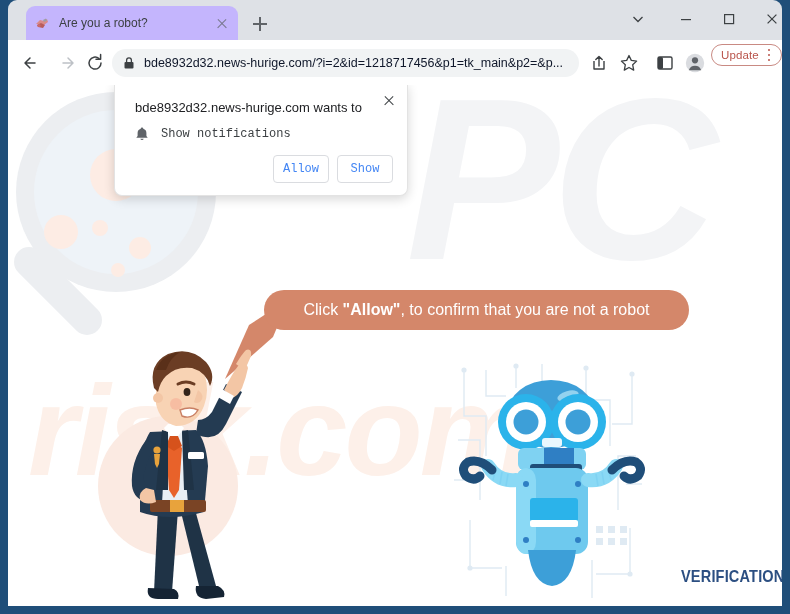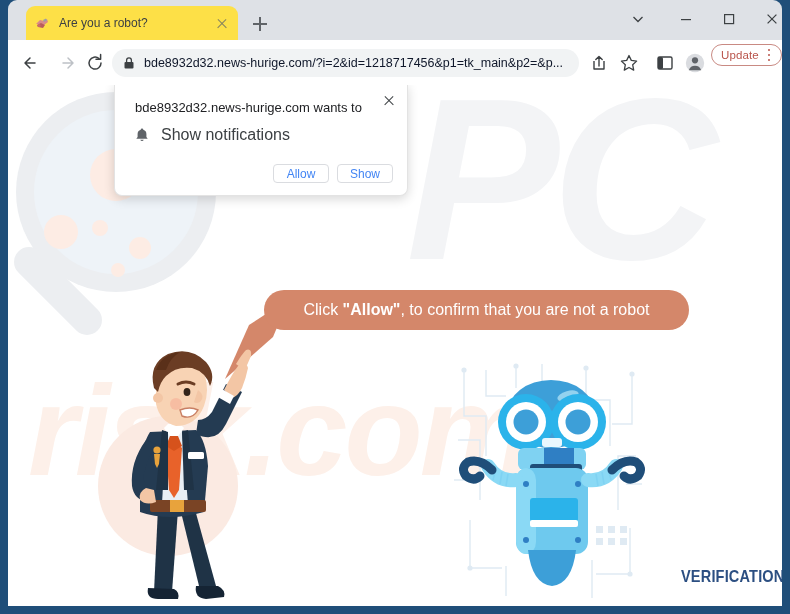--- a/index.html
+++ b/index.html
@@ -29,21 +29,21 @@
     left: 8px; top: 0;
     width: 774px; height: 40px;
     background: #dee1e6;
     border-top-left-radius: 9px;
     border-top-right-radius: 9px;
   }
   #tab {
     position: absolute;
     left: 18px; top: 6px;
     width: 212px; height: 34px;
-    background: #fde047;
+    background: #c4b5fd;
     border-top-left-radius: 9px;
     border-top-right-radius: 9px;
     display: flex;
     align-items: center;
     padding: 0 8px;
     box-sizing: border-box;
   }
   #tab-favicon {
     width: 16px; height: 16px;
     margin-right: 9px;
@@ -227,36 +227,36 @@
   }
   #dialog-close::before { transform: rotate(45deg); }
   #dialog-close::after  { transform: rotate(-45deg); }
   #dialog-row {
     position: absolute;
     left: 20px; top: 42px;
     display: flex;
     align-items: center;
   }
   #bell-icon { margin-right: 12px; }
-  #dialog-perm-label { font-size: 16px; color: #3c4043; }
+  #dialog-perm-label { font-size: 12px; color: #3c4043; font-family: Liberation Mono, monospace; }
   #dialog-actions {
     position: absolute;
     right: 14px; bottom: 12px;
     display: flex;
     gap: 8px;
   }
   .dlgbtn {
     min-width: 56px;
-    height: 19px;
+    height: 28px;
     background: #ffffff;
     border: 1px solid #dadce0;
     border-radius: 4px;
     color: #4285f4;
     font-size: 12px;
-    font-family: Liberation Sans, sans-serif;
+    font-family: Liberation Mono, monospace;
     display: flex;
     align-items: center;
     justify-content: center;
     padding: 0 1px;
     box-sizing: border-box;
     cursor: pointer;
   }
 
   
   #speech-bubble {

